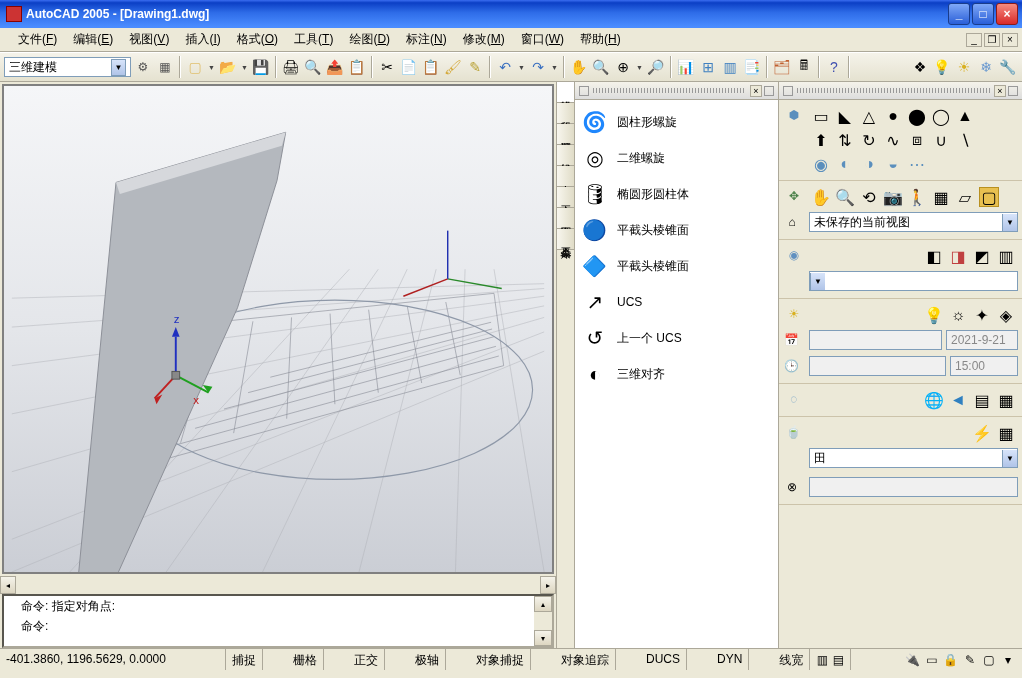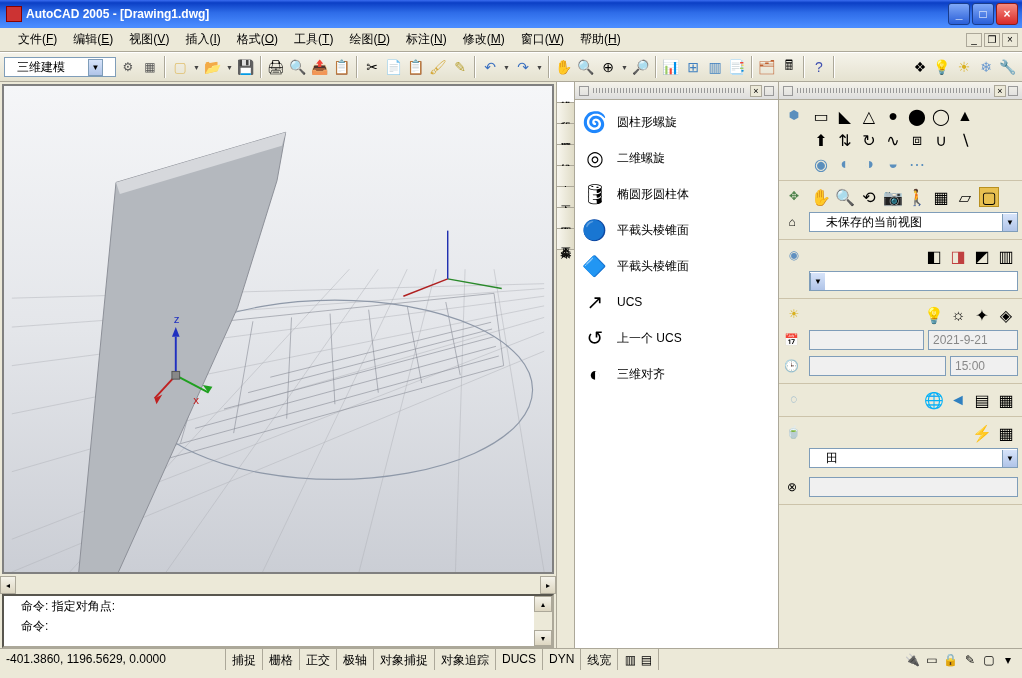--- a/index.html
+++ b/index.html
@@ -16,21 +16,21 @@
 
 
 .menubar { height: 24px; background: #ece9d8; display: flex; align-items: center; padding: 0 4px; border-bottom: 1px solid #aca899; }
 .menubar .mitem { padding: 3px 8px; cursor: default; }
 .menubar .mitem .acc { text-decoration: underline; }
 .menubar .docbtns { margin-left: auto; display: flex; gap: 2px; }
 .docbtn { width: 16px; height: 14px; border: 1px solid #aca899; background: #ece9d8; display: flex; align-items: center; justify-content: center; font-size: 10px; }
 
 
 .toolbar-row { height: 30px; background: linear-gradient(to bottom, #f5f3ea, #e5e2d0); border-top: 1px solid #fff; border-bottom: 1px solid #aca899; display: flex; align-items: center; padding: 0 4px; gap: 2px; }
-.toolbar-row .combo { width: 112px; height: 20px; border: 1px solid #7f9db9; background: #fff; display: flex; align-items: center; padding: 0 12px; }
+.toolbar-row .combo { width: 127px; height: 20px; border: 1px solid #7f9db9; background: #fff; display: flex; align-items: center; padding: 0 4px; }
 .toolbar-row .combo .dd { margin-left: auto; width: 15px; height: 17px; background: linear-gradient(to bottom, #d7e4fa, #b0c4e8); border: 1px solid #7f9db9; display: flex; align-items: center; justify-content: center; font-size: 8px; }
 .tbtn { width: 20px; height: 20px; display: flex; align-items: center; justify-content: center; position: relative; }
 .tbtn.ico { font-size: 14px; }
 .tbsep { width: 2px; height: 22px; border-left: 1px solid #aca899; border-right: 1px solid #fff; margin: 0 2px; }
 .tdd { width: 9px; height: 20px; display: flex; align-items: center; justify-content: center; font-size: 7px; color: #444; }
 
 
 .main { display: flex; height: 566px; }
 .viewport-col { width: 556px; display: flex; flex-direction: column; }
 .viewport { flex: 1; background: linear-gradient(to bottom, #f5f6f8 0%, #e4e6ea 50%, #cbced5 100%); border: 2px solid #808080; position: relative; overflow: hidden; margin: 2px; }
@@ -58,29 +58,29 @@
 .toollist { padding: 4px 0; }
 .toolitem { display: flex; align-items: center; padding: 6px 8px; gap: 10px; cursor: default; }
 .toolitem .ticon { width: 24px; height: 24px; display: flex; align-items: center; justify-content: center; font-size: 20px; }
 
 
 .rightpanel { flex: 1; background: #ece9d8; border-left: 1px solid #aca899; }
 .rsection { border-bottom: 1px solid #ccc3aa; padding: 4px; }
 .ricons { display: flex; flex-wrap: wrap; gap: 4px; padding: 2px; }
 .ricon { width: 20px; height: 20px; display: flex; align-items: center; justify-content: center; font-size: 16px; }
 .rcombo { display: flex; align-items: center; height: 20px; border: 1px solid #7f9db9; background: #fff; margin: 3px 0; }
-.rcombo .txt { flex: 1; padding: 0 16px; }
+.rcombo .txt { flex: 1; padding: 0 4px; }
 .rcombo .dd { width: 15px; height: 17px; background: linear-gradient(#d7e4fa,#b0c4e8); border-left: 1px solid #7f9db9; display: flex; align-items: center; justify-content: center; font-size: 8px; }
 .rinput { display: flex; align-items: center; height: 20px; border: 1px solid #7f9db9; background: #f0f0f0; margin: 3px 0; padding: 0 4px; color: #888; }
 .rmain { width: 18px; height: 18px; display: inline-flex; align-items: center; justify-content: center; margin-right: 4px; }
 
 
 .statusbar { height: 22px; background: #ece9d8; border-top: 1px solid #aca899; display: flex; align-items: stretch; }
 .status-coords { width: 226px; padding: 3px 6px; border-right: 1px solid #aca899; }
-.status-toggles { display: flex; }
+.status-toggles { display: flex; gap: 24px; }
 .stoggle { padding: 3px 6px; border-right: 1px solid #aca899; background: #ece9d8; cursor: default; }
 .status-icons { margin-left: auto; display: flex; align-items: center; gap: 3px; padding: 0 6px; }
 .sicon { width: 16px; height: 16px; display: flex; align-items: center; justify-content: center; }
 
 
 .i-gear::before { content: "⚙"; color: #555; }
 .i-grid::before { content: "▦"; color: #555; }
 </style>
 </head>
 <body>
@@ -389,21 +389,21 @@
         <span class="rmain" style="color:#d8b020">☀</span>
         <span style="flex:1"></span>
         <span class="ricon">💡</span>
         <span class="ricon">☼</span>
         <span class="ricon">✦</span>
         <span class="ricon">◈</span>
       </div>
       <div style="display:flex;align-items:center;gap:4px">
         <span class="rmain">📅</span>
         <div class="rinput" style="flex:1"></div>
-        <div class="rinput" style="width:90px">2021-9-21</div>
+        <div class="rinput" style="width:72px">2021-9-21</div>
       </div>
       <div style="display:flex;align-items:center;gap:4px">
         <span class="rmain">🕒</span>
         <div class="rinput" style="flex:1"></div>
         <div class="rinput" style="width:68px">15:00</div>
       </div>
     </div>
 
     <div class="rsection">
       <div class="ricons">

